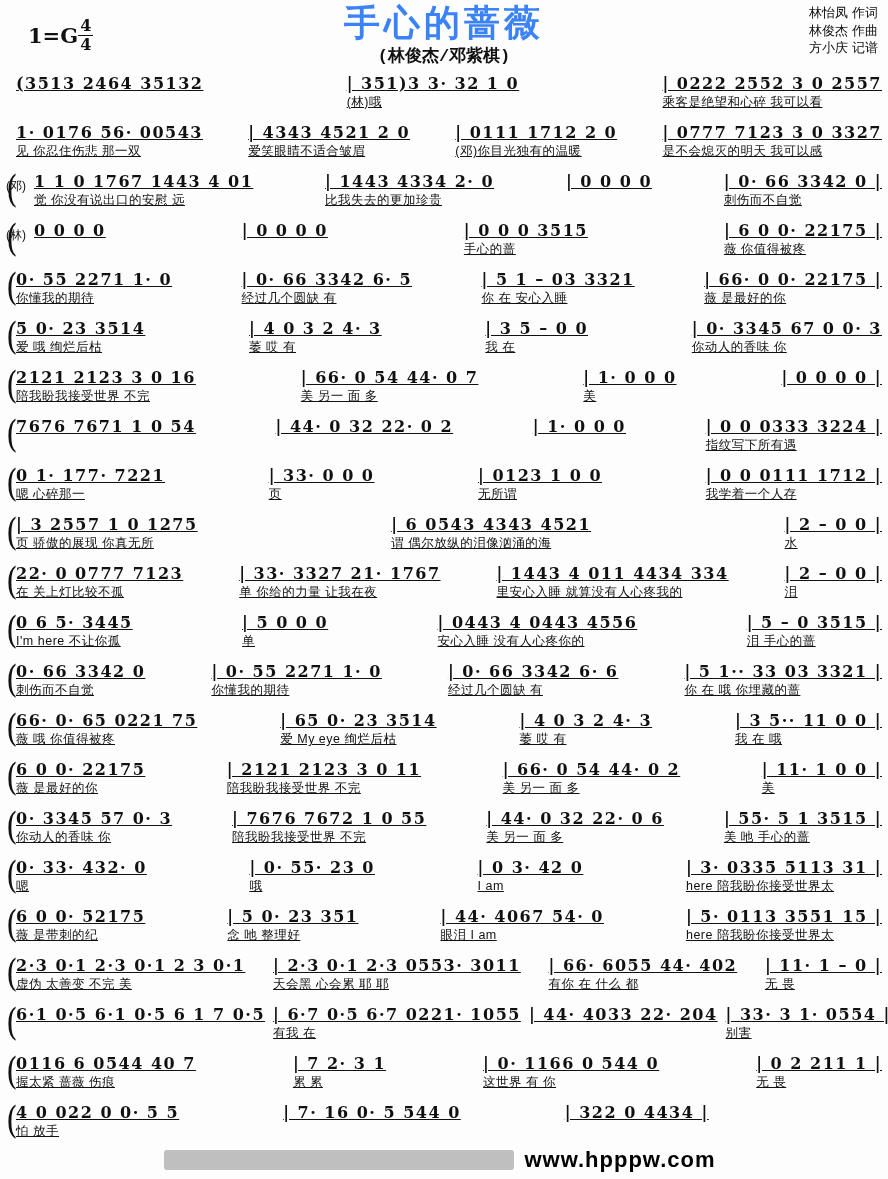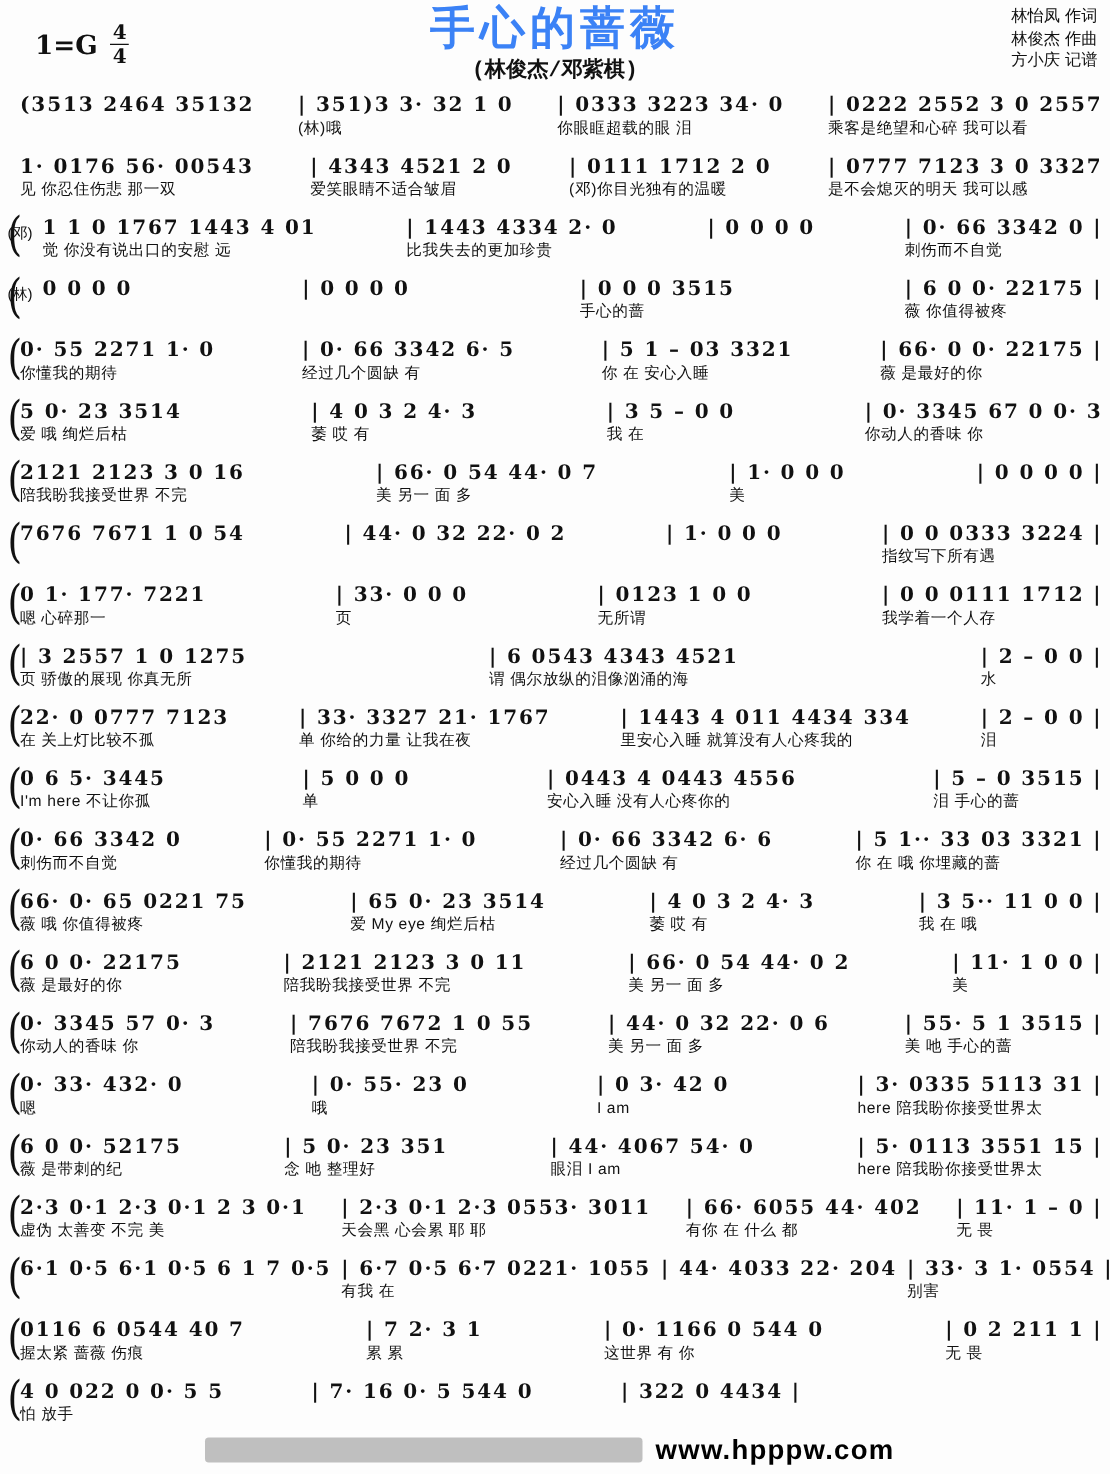--- a/index.html
+++ b/index.html
@@ -9,21 +9,21 @@
     font-family:"Liberation Sans",sans-serif;
     color:#111;
     position:relative;
     overflow:hidden;
   }
   
   .header{position:relative;height:66px;padding-top:4px;}
   .keysig{
     position:absolute;left:28px;top:18px;
     font-family:"DejaVu Serif",serif;font-weight:bold;font-size:21px;
-    display:flex;align-items:center;gap:10px;
+    display:flex;align-items:center;gap:0;
   }
   .tsig{display:inline-flex;flex-direction:column;align-items:center;line-height:1;font-size:16px;}
   .tsig .top{border-bottom:1.5px solid #111;padding:0 2px 1px;}
   .tsig .bot{padding-top:1px;}
   .title-wrap{text-align:center;}
   .title{
     font-family:"DejaVu Serif",serif;
     font-weight:bold;font-size:36px;letter-spacing:4px;
     line-height:1.05;
   }
@@ -44,22 +44,22 @@
     font-family:"DejaVu Serif",serif;
     font-size:30px;line-height:34px;
     transform:scaleY(1.25);
     width:10px;flex:0 0 10px;color:#111;
   }
   .no-brace{width:10px;flex:0 0 10px;}
   .vlabel{
     font-size:12px;flex:0 0 28px;width:28px;
     padding-top:6px;margin-left:-10px;
   }
-  .segs{flex:1;display:flex;justify-content:space-between;gap:8px;}
-  .segs.short{justify-content:flex-start;gap:70px;}
+  .segs{flex:1;display:flex;justify-content:space-between;gap:8px;text-decoration:underline;}
+  .segs.short{justify-content:flex-start;gap:104px;}
   .cell{white-space:nowrap;}
   .notes{
     font-family:"DejaVu Serif",serif;
     font-weight:bold;font-size:16px;letter-spacing:1.5px;
     line-height:20px;
   }
   .lyrics{
     font-size:12.5px;line-height:16px;letter-spacing:0.5px;
     min-height:16px;
   }
@@ -109,24 +109,20 @@
       <div class="segs">
         <div class="cell">
           <div class="notes">(3513 2464 35132</div>
           <div class="lyrics"></div>
         </div>
         <div class="cell">
           <div class="notes">| 351)3 3· 32 1 0</div>
           <div class="lyrics">(林)哦</div>
         </div>
         <div class="cell">
-          <div class="notes">| 0333 3223 34· 0</div>
-          <div class="lyrics">你眼眶超载的眼 泪</div>
-        </div>
-        <div class="cell">
           <div class="notes">| 0222 2552 3 0 2557</div>
           <div class="lyrics">乘客是绝望和心碎 我可以看</div>
         </div>
       </div>
     </div>
     <div class="system">
       <span class="no-brace"></span>
       <div class="segs">
         <div class="cell">
           <div class="notes">1· 0176 56· 00543</div>

